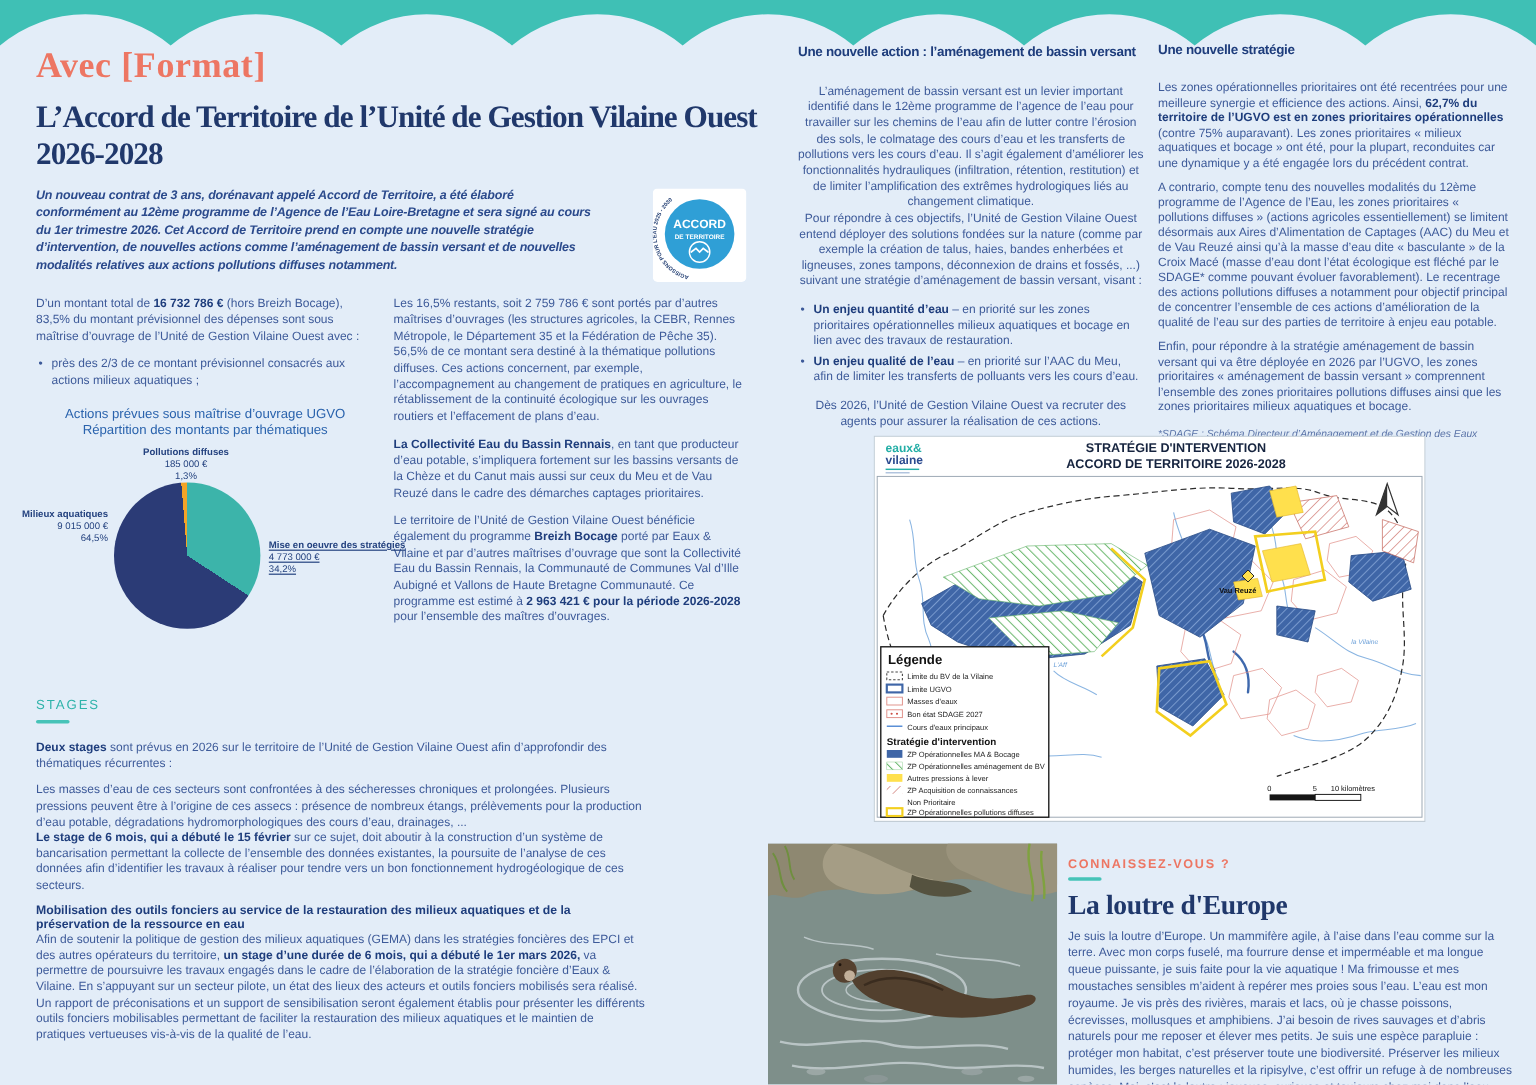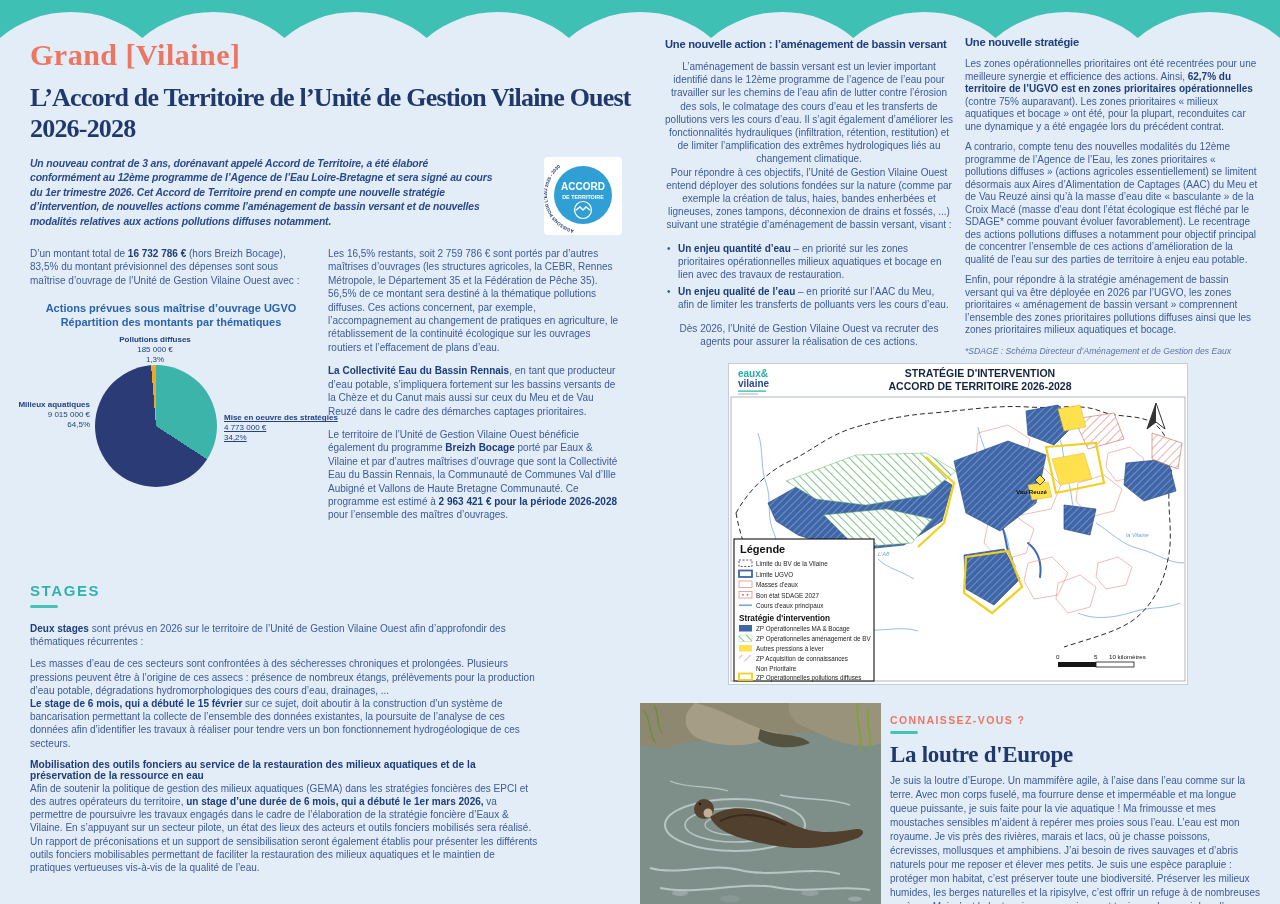--- a/index.html
+++ b/index.html
@@ -6,21 +6,21 @@
   html,body { background:#e3edf8; }
   .page{
     position:relative; width:1280px; height:904px; overflow:hidden;
     background:#e3edf8; font-family:"Liberation Sans", sans-serif; color:#3d5a99;
   }
   .wave{ position:absolute; top:0; left:0; }
 
   
   p{ font-size:10px; line-height:13.4px; margin-bottom:10px; }
   .b{ font-weight:700; color:#1e3d7c; }
-  h2{ font-size:11.2px; letter-spacing:-0.25px; white-space:nowrap; color:#1e3d7c; margin-bottom:10px; }
+  h2{ font-size:11.2px; letter-spacing:-0.25px; white-space:nowrap; color:#1e3d7c; margin-bottom:20px; }
   ul{ list-style:none; }
   li{ position:relative; padding-left:13px; font-size:10px; line-height:13.4px; margin-bottom:3px; }
   li::before{ content:"•"; position:absolute; left:2px; top:0; color:#3d5a99; }
   .serif{ font-family:"Liberation Serif", serif; font-weight:700; }
   .coral{ color:#ed7663; }
   .tealbar{ width:28px; height:3px; background:#46c3b8; border-radius:2px; }
 
   
   .feature{ position:absolute; left:30px; top:38px; width:622px; }
   .kicker-lg{ font-size:30px; letter-spacing:0.5px; }
@@ -29,44 +29,44 @@
   .intro-row{ display:flex; margin-top:13px; }
   .intro{ width:466px; font-style:italic; font-weight:700; font-size:10.4px;
     line-height:14.4px; color:#2b4a8c; letter-spacing:-0.15px; }
   .badge{ margin-left:48px; flex:0 0 auto; }
   .cols{ display:flex; margin-top:8px; }
   .colA{ width:282px; }
   .colB{ width:292px; margin-left:16px; }
 
   
   .pie-wrap{ margin-top:14px; }
-  .pie-title{ text-align:center; font-weight:700; color:#2a63ad; font-size:11px; line-height:14px; }
+  .pie-title{ text-align:center; font-weight:400; color:#2a63ad; font-size:11px; line-height:14px; }
   .pie-stage{ position:relative; height:172px; margin-top:4px; }
   .pie{ position:absolute; left:65px; top:32px; width:122px; height:122px; border-radius:50%; }
   .lab{ position:absolute; font-size:8px; line-height:10px; color:#24427f; }
   .lab div:first-child{ font-weight:700; }
   .lab-top{ left:60px; top:2px; width:130px; text-align:center; }
-  .lab-left{ left:-18px; top:67px; width:78px; text-align:right; }
+  .lab-left{ left:-18px; top:54px; width:78px; text-align:right; }
   .lab-right{ left:194px; top:80px; width:110px; white-space:nowrap;text-decoration:underline; }
 
   
   .col-mid{ position:absolute; left:665px; top:38px; width:288px; }
   .col-mid p{ line-height:13.2px;text-align:center; }
   .mid-bullets{ margin:2px 0 10px; }
   .col-right{ position:absolute; left:965px; top:36px; width:293px; }
   .col-right p{ line-height:12.5px; margin-bottom:8px; }
   .footnote{ font-size:8.6px; font-style:italic; color:#5b74a8; }
 
   
   .map-panel{ position:absolute; left:728px; top:363px; width:496px; height:322px; }
 
   
   .actu{ position:absolute; left:30px; top:570px; width:508px; }
   .actu .kicker-lg{ font-size:34px; }
-  .stages{ margin-top:12px; font-size:15px; font-weight:700; letter-spacing:1.6px; color:#2fb3aa; }
+  .stages{ margin-top:12px; font-size:11px; font-weight:400; letter-spacing:1.6px; color:#2fb3aa; }
   .actu .tealbar{ margin:6px 0 14px; }
   .actu h3{ font-size:10.2px; color:#1e3d7c; margin-bottom:1px; }
   .actu p{ font-size:10px; line-height:13.2px; margin-bottom:9px; }
   .prewrap{ white-space:pre-line; }
 
   
   .otter{ position:absolute; left:640px; top:703px; width:241px; height:201px; }
   .loutre{ position:absolute; left:890px; top:714px; width:370px; }
   .loutre .kicker-sm{ font-size:10.5px; font-weight:700; letter-spacing:1.4px; color:#ed7663; }
   .loutre .tealbar{ margin:5px 0 8px; }
@@ -80,21 +80,21 @@
 <div class="page">
 
   <svg class="wave" width="1280" height="40" viewBox="0 0 1280 40">
     <path fill="#3fc0b5" d="M0,0 H1280 V38
       A110,110 0 0 0 1137.78,38 A110,110 0 0 0 995.56,38 A110,110 0 0 0 853.33,38
       A110,110 0 0 0 711.11,38 A110,110 0 0 0 568.89,38 A110,110 0 0 0 426.67,38
       A110,110 0 0 0 284.44,38 A110,110 0 0 0 142.22,38 A110,110 0 0 0 0,38 Z"></path>
   </svg>
 
   <section class="feature">
-    <div class="serif coral kicker-lg">Grand [Vilaine]</div>
+    <div class="serif coral kicker-lg">Avec [Format]</div>
     <h1>L’Accord de Territoire de l’Unité de Gestion Vilaine Ouest 2026-2028</h1>
 
     <div class="intro-row">
       <p class="intro">Un nouveau contrat de 3 ans, dorénavant appelé Accord de Territoire, a été élaboré conformément au 12ème programme de l’Agence de l’Eau Loire-Bretagne et sera signé au cours du 1er trimestre 2026. Cet Accord de Territoire prend en compte une nouvelle stratégie d’intervention, de nouvelles actions comme l’aménagement de bassin versant et de nouvelles modalités relatives aux actions pollutions diffuses notamment.</p>
       <svg class="badge" width="78" height="78" viewBox="0 0 78 78">
         <rect x="0" y="0" width="78" height="78" rx="4" fill="#ffffff"></rect>
         <circle cx="39" cy="38" r="29" fill="#2f9fd6"></circle>
         <defs>
             <path id="arcpath" d="M39,74 A36,36 0 0 1 3,38 A36,36 0 0 1 39,2"></path>
           </defs>
@@ -107,20 +107,21 @@
           <circle cx="39" cy="53" r="8.5" fill="none" stroke="#ffffff" stroke-width="1.2"></circle>
           <path d="M32,53 l4,-3 3,3 3,-3 4,3" fill="none" stroke="#ffffff" stroke-width="1.4" stroke-linecap="round"></path>
         </g>
       </svg>
     </div>
 
     <div class="cols">
       <div class="colA">
         <p><span>D’un montant total de </span><span class="b">16 732 786 €</span><span> (hors Breizh Bocage), 83,5% du montant prévisionnel des dépenses sont sous maîtrise d’ouvrage de l’Unité de Gestion Vilaine Ouest avec :</span></p>
         <ul>
+          <li>près des 2/3 de ce montant prévisionnel consacrés aux actions milieux aquatiques ;</li>
         </ul>
 
         <div class="pie-wrap">
           <div class="pie-title">Actions prévues sous maîtrise d’ouvrage UGVO</div>
           <div class="pie-title">Répartition des montants par thématiques</div>
           <div class="pie-stage">
             <div class="pie" style="background: conic-gradient(rgb(60, 180, 170) 0%, rgb(60, 180, 170) 34.2%, rgb(43, 59, 118) 34.2%, rgb(43, 59, 118) 98.7%, rgb(244, 164, 38) 98.7%, rgb(244, 164, 38) 100%);"></div>
             <div class="lab lab-top">
               <div>Pollutions diffuses</div>
               <div>185 000 €</div>

